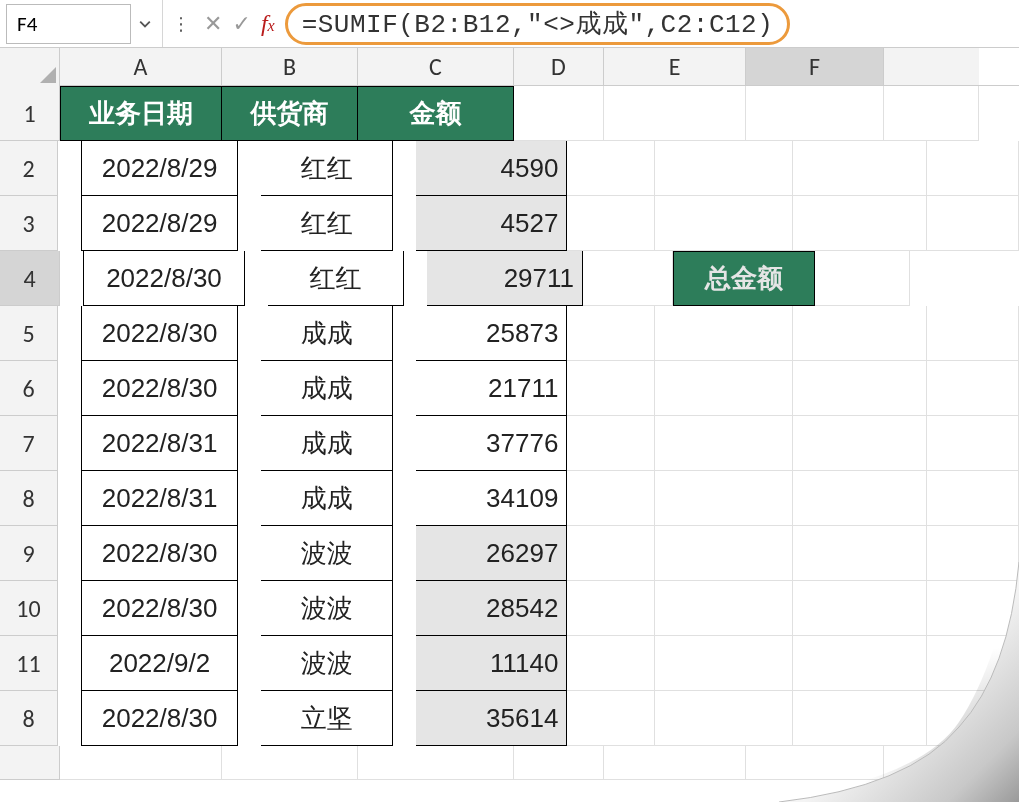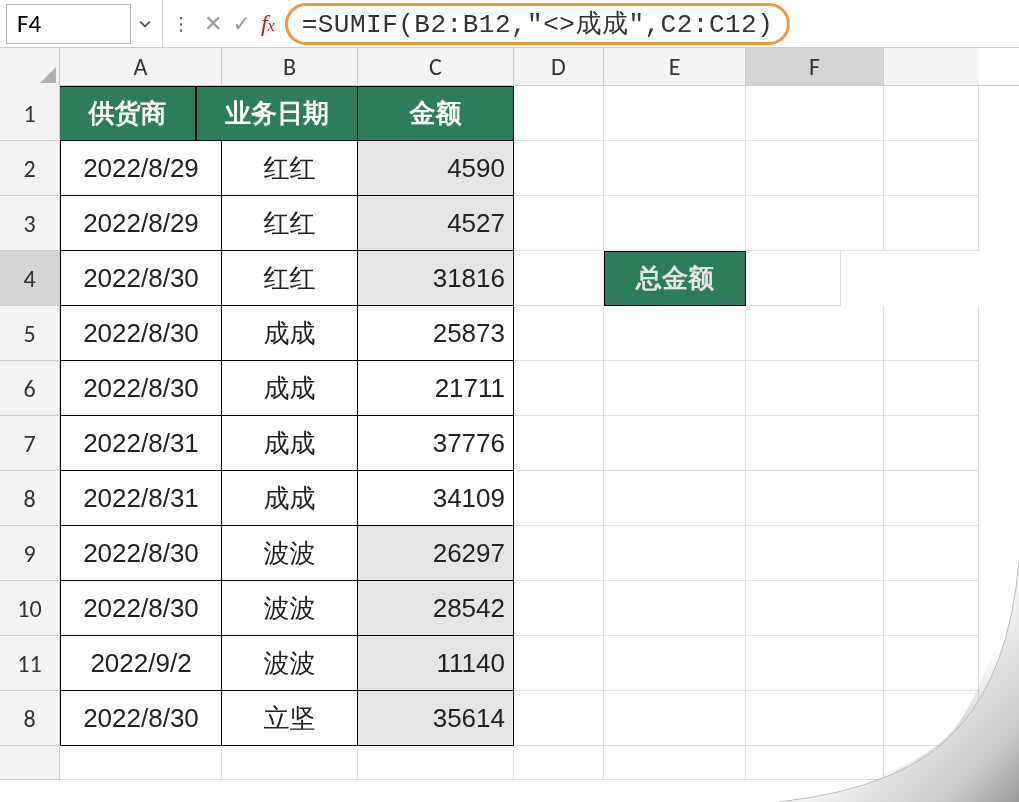--- a/index.html
+++ b/index.html
@@ -18,21 +18,21 @@
     align-items: center;
     height: 48px;
     border-bottom: 1px solid #ccc;
     background: #fff;
   }
   .name-box {
     width: 125px;
     height: 40px;
     border: 1px solid #bbb;
     padding: 4px 10px;
-    font-size: 25px;
+    font-size: 21px;
     font-family: Calibri, Arial, sans-serif;
     display: flex;
     align-items: center;
     background: #fff;
     margin: 3px 3px 3px 6px;
   }
   .name-box-dd {
     width: 22px;
     display: flex;
     align-items: center;
@@ -164,20 +164,21 @@
     background: #fff;
     overflow: hidden;
   }
   .cell.center { justify-content: center; }
   .cell.right  { justify-content: flex-end; }
 
   
   .tbl .cell.bA, .tbl .cell.bB, .tbl .cell.bC {
     border-right: 1.5px solid #000;
     border-bottom: 1.5px solid #000;
+    margin-left: 23px;
   }
   .row .cell.bA { border-left: 1.5px solid #000; }
 
   .hdr-cell {
     background: #2d7d5a;
     color: #fff;
     font-weight: bold;
     justify-content: center;
     border-right: 1.5px solid #000;
     border-top: 1.5px solid #000;
@@ -268,22 +269,22 @@
     <div class="col-head cB">B</div>
     <div class="col-head cC">C</div>
     <div class="col-head cD">D</div>
     <div class="col-head cE">E</div>
     <div class="col-head cF active">F</div>
     <div class="col-head cG"></div>
   </div>
 
   <div class="row">
     <div class="row-head">1</div>
+    <div class="cell cA hdr-cell first">业务日期</div>
     <div class="cell cB hdr-cell">供货商</div>
-    <div class="cell cA hdr-cell first">业务日期</div>
     <div class="cell cC hdr-cell">金额</div>
     <div class="cell cD"></div>
     <div class="cell cE"></div>
     <div class="cell cF"></div>
     <div class="cell cG"></div>
   </div>
 
   <div class="row tbl">
     <div class="row-head">2</div>
     <div class="cell cA bA center">2022/8/29</div>
@@ -303,21 +304,21 @@
     <div class="cell cD"></div>
     <div class="cell cE"></div>
     <div class="cell cF"></div>
     <div class="cell cG"></div>
   </div>
 
   <div class="row tbl">
     <div class="row-head active">4</div>
     <div class="cell cA bA center">2022/8/30</div>
     <div class="cell cB bB center">红红</div>
-    <div class="cell cC bC right pink">31816</div>
+    <div class="cell cC bC right pink">29711</div>
     <div class="cell cD"></div>
     <div class="cell cE label-cell">总金额</div>
     <div class="cell cG"></div>
   </div>
 
   <div class="row tbl">
     <div class="row-head">5</div>
     <div class="cell cA bA center">2022/8/30</div>
     <div class="cell cB bB center">成成</div>
     <div class="cell cC bC right">25873</div>

